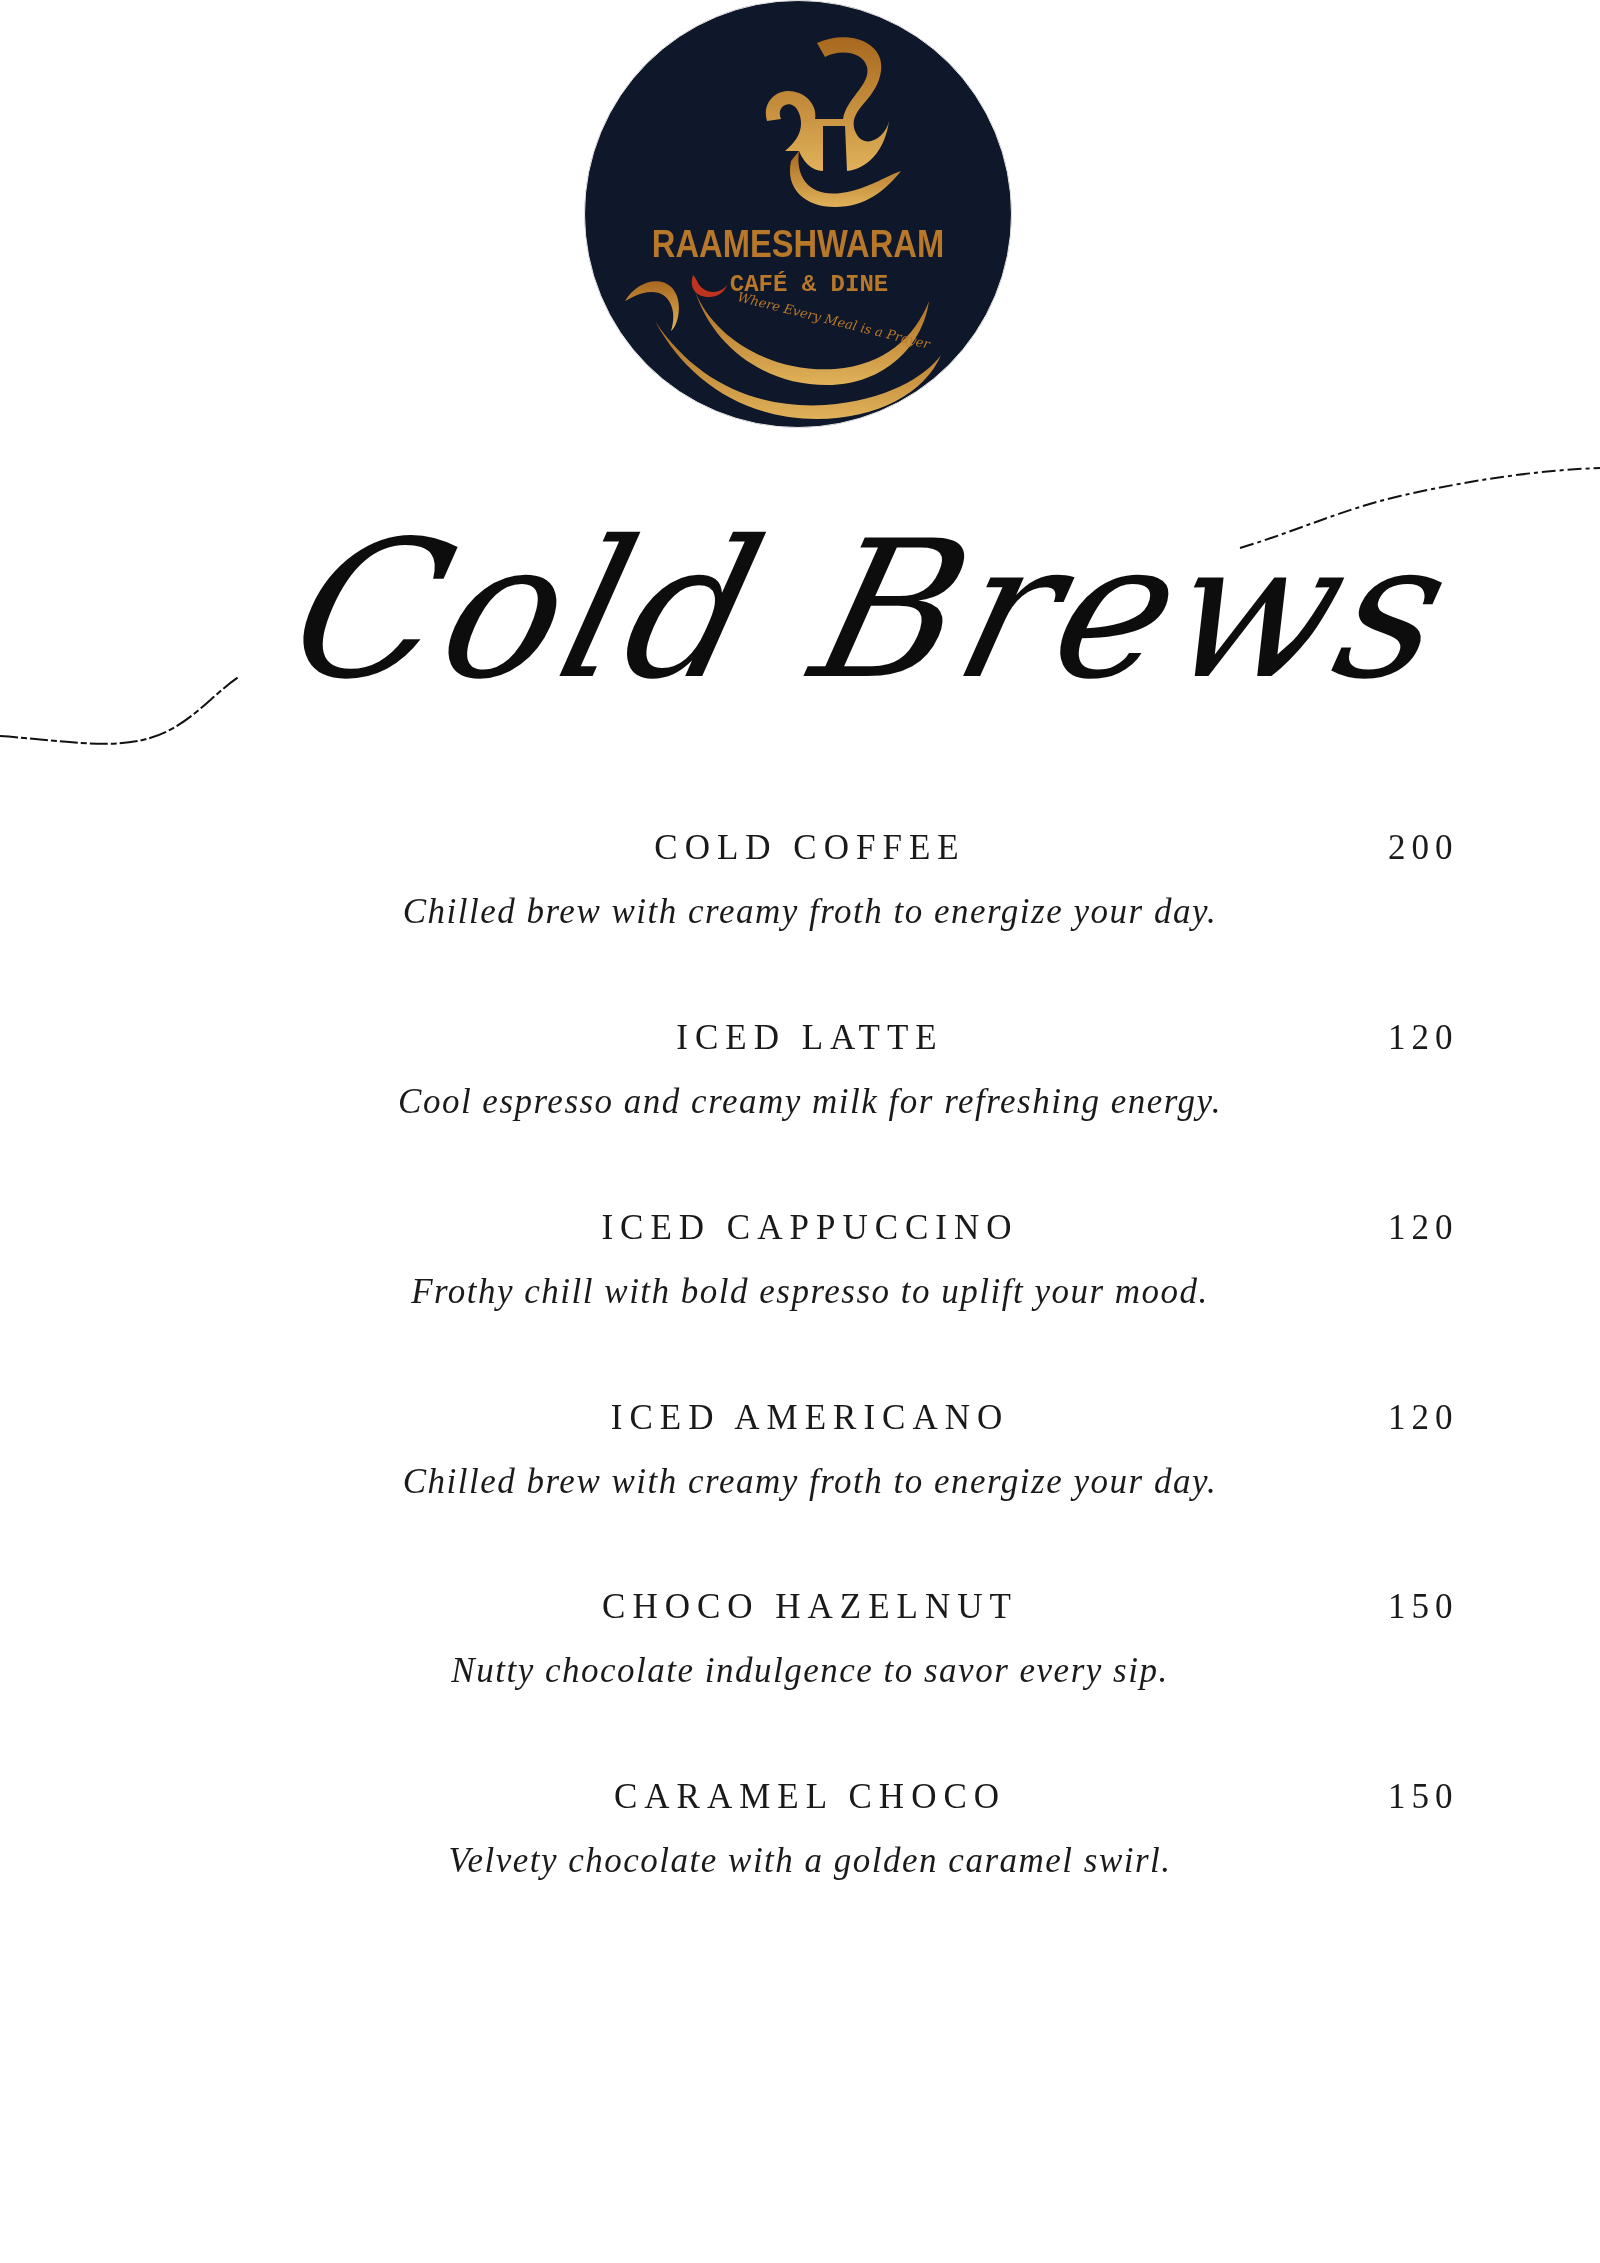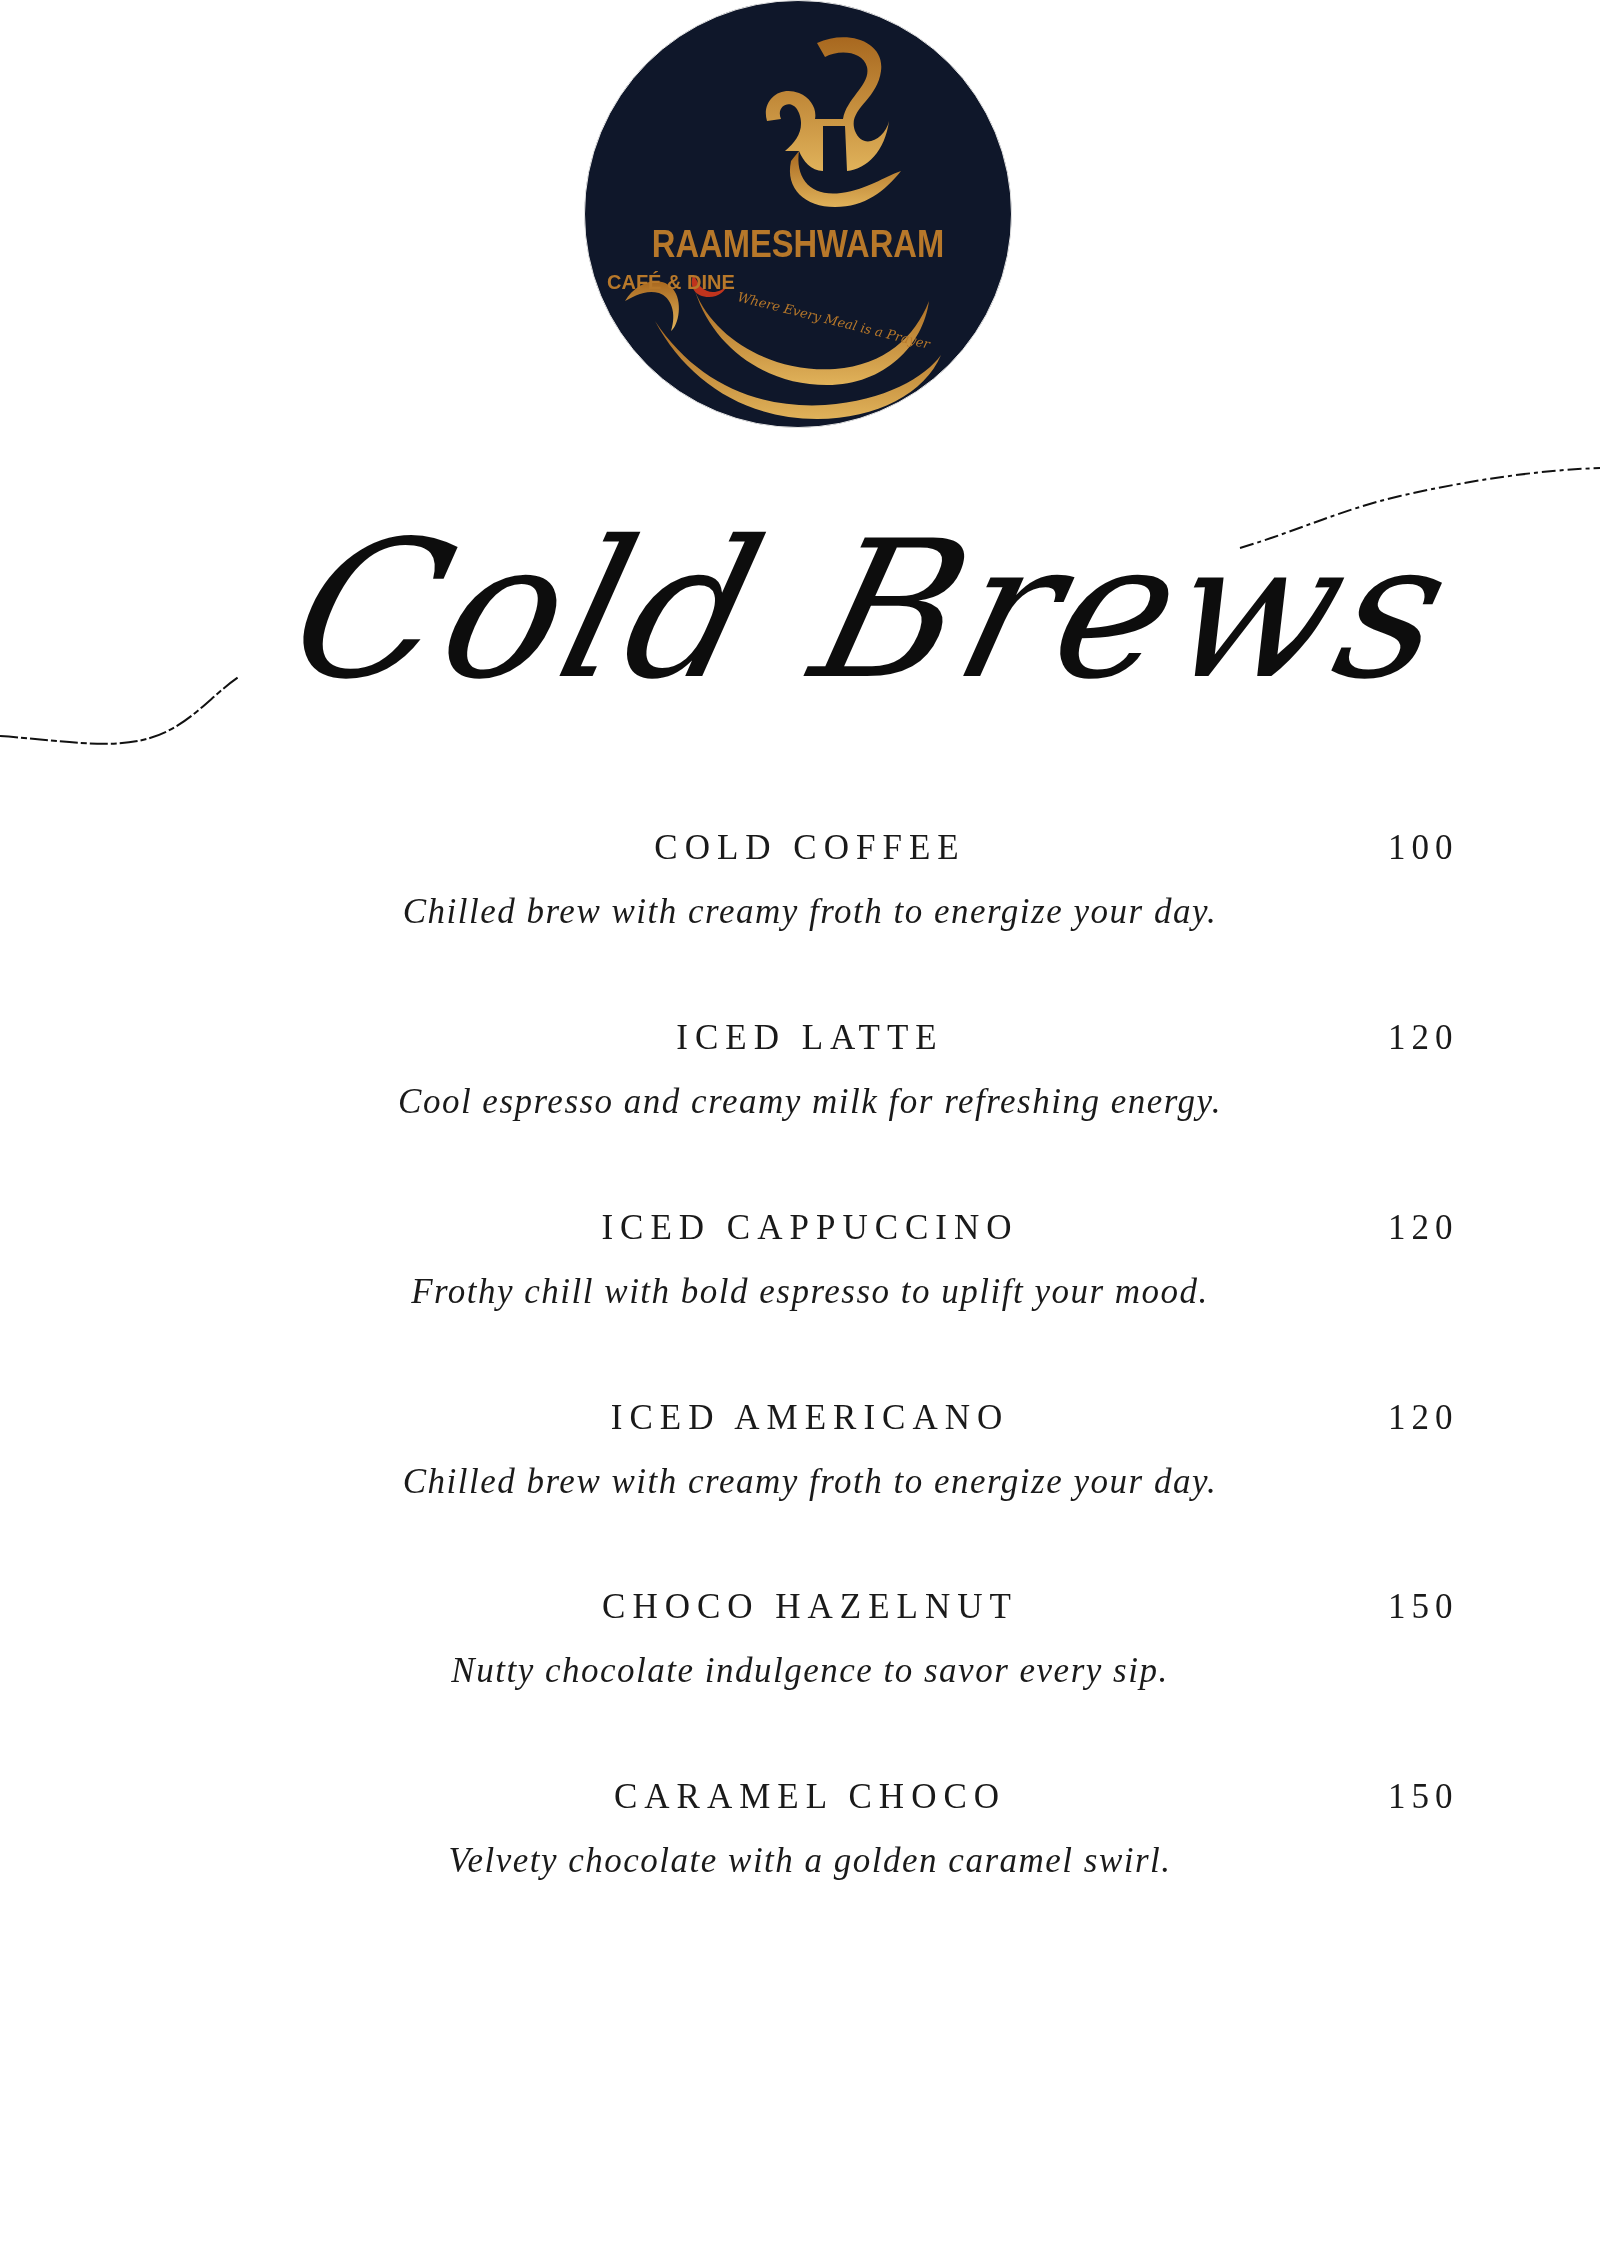--- a/index.html
+++ b/index.html
@@ -1,20 +1,20 @@
 <!DOCTYPE html>
 <html><head>
 <meta charset="utf-8">
 <style>
   html, body { margin:0; padding:0; background:#ffffff; }
   body { width:1600px; height:2263px; position:relative; overflow:hidden; font-family:"Liberation Serif", serif; color:#1a1a1a; }
   .logo { position:absolute; left:584px; top:0px; width:428px; height:428px; border-radius:50%; border:1.5px solid #e6e6e6; background:#0f172a; box-sizing:border-box; overflow:hidden; }
   .logo svg { position:absolute; left:0; top:0; }
   .logo-name { position:absolute; left:0; width:100%; top:222px; text-align:center; font-family:"Liberation Sans", sans-serif; font-weight:bold; font-size:38px; letter-spacing:0px; color:#b7782a; transform:scaleX(0.86); }
-  .logo-sub { position:absolute; left:0; width:100%; top:270px; text-align:left; font-family:Liberation Sans, sans-serif; font-weight:bold; font-size:20px; color:#b7782a; padding-left:22px; box-sizing:border-box; }
+  .logo-sub { position:absolute; left:0; width:100%; top:270px; text-align:center; font-family:Liberation Mono, monospace; font-weight:bold; font-size:24px; color:#b7782a; padding-left:22px; box-sizing:border-box; }
   .logo-tag { position:absolute; left:150px; top:312px; font-family:"DejaVu Serif", serif; font-style:italic; font-size:13px; color:#b7782a; transform:rotate(14deg); }
   .title-wrap { position:absolute; left:0; top:440px; width:1600px; height:340px; }
   .title-text { position:absolute; left:300px; top:60px; font-family:"DejaVu Serif", serif; font-style:italic; font-weight:normal; font-size:190px; letter-spacing:4px; color:#0d0d0d; transform:skewX(-14deg); white-space:nowrap; }
   .item { position:absolute; left:0; width:1600px; }
   .item-name { position:absolute; left:0; width:1620px; text-align:center; top:0; font-family:"Liberation Serif", serif; font-size:35px; letter-spacing:7px; color:#1a1a1a; line-height:40px; }
   .item-price { position:absolute; left:1388px; top:0; font-family:"Liberation Serif", serif; font-size:35px; letter-spacing:6px; color:#1a1a1a; line-height:40px; }
   .item-desc { position:absolute; left:0; width:1620px; text-align:center; top:62px; font-family:"Liberation Serif", serif; font-style:italic; font-size:35px; letter-spacing:1.5px; color:#1a1a1a; line-height:44px; }
 </style>
 </head>
 <body>
@@ -44,21 +44,21 @@
 <div class="title-wrap">
   <svg width="1600" height="340" style="position:absolute;left:0;top:0">
     <path d="M0 296 C60 300 110 310 150 298 C190 286 210 256 240 236" fill="none" stroke="#111" stroke-width="2" stroke-dasharray="18 3 6 3"></path>
     <path d="M1240 108 C1300 90 1340 70 1400 56 C1470 40 1540 30 1600 28" fill="none" stroke="#111" stroke-width="2" stroke-dasharray="14 4 4 4"></path>
   </svg>
   <div class="title-text">Cold Brews</div>
 </div>
 
 <div class="item" style="top:828px">
   <div class="item-name">COLD COFFEE</div>
-  <div class="item-price">100</div>
+  <div class="item-price">200</div>
   <div class="item-desc">Chilled brew with creamy froth to energize your day.</div>
 </div>
 <div class="item" style="top:1018px">
   <div class="item-name">ICED LATTE</div>
   <div class="item-price">120</div>
   <div class="item-desc">Cool espresso and creamy milk for refreshing energy.</div>
 </div>
 <div class="item" style="top:1208px">
   <div class="item-name">ICED CAPPUCCINO</div>
   <div class="item-price">120</div>

